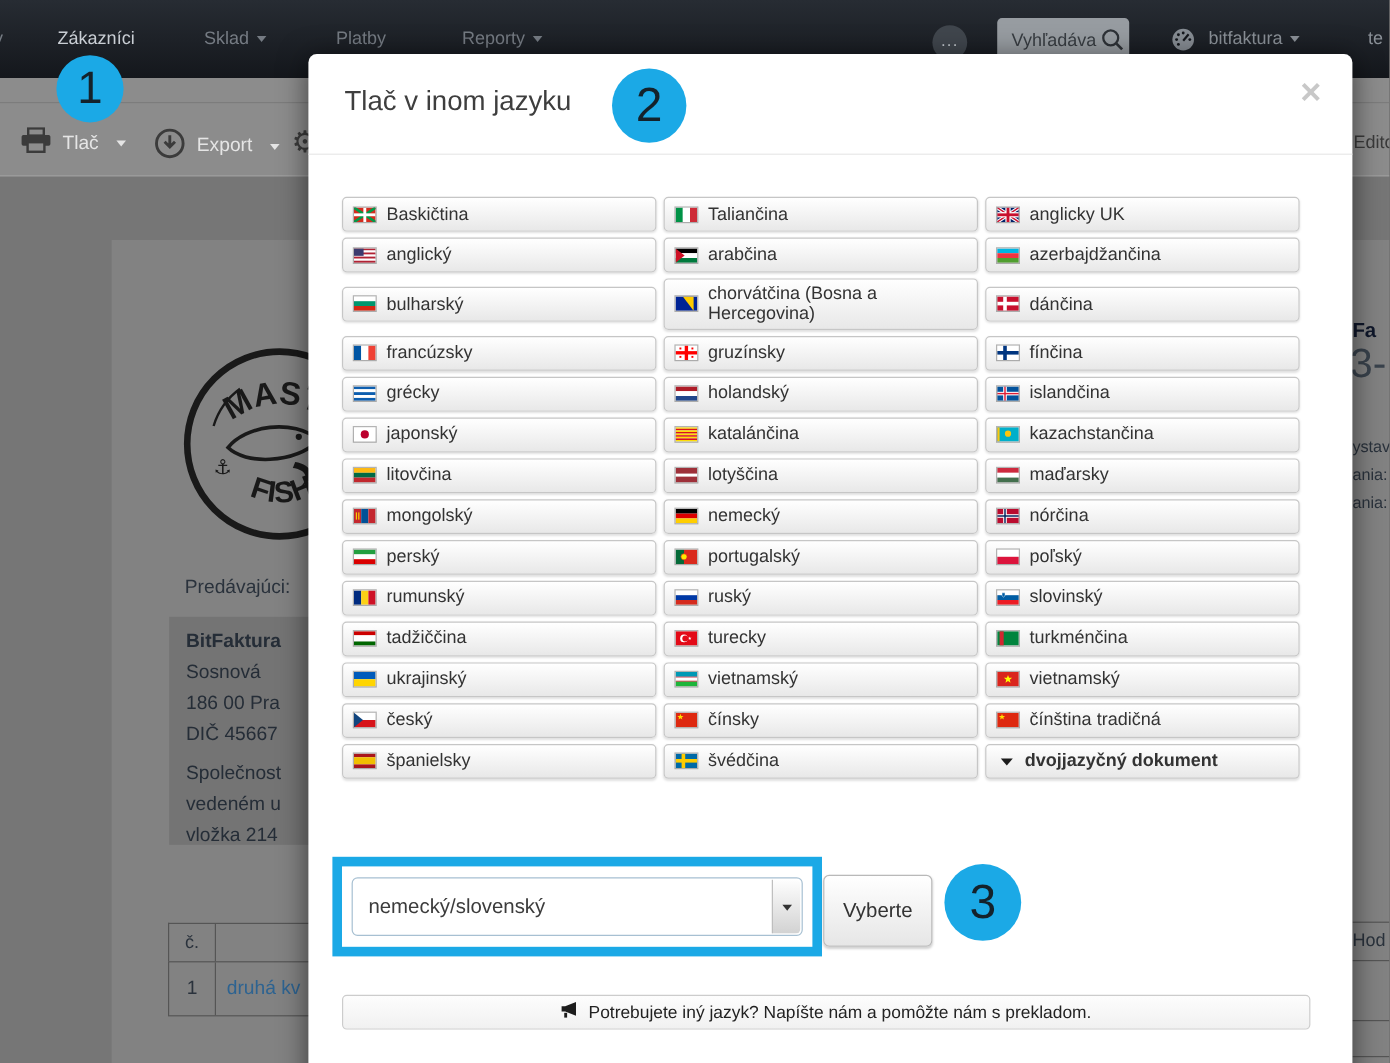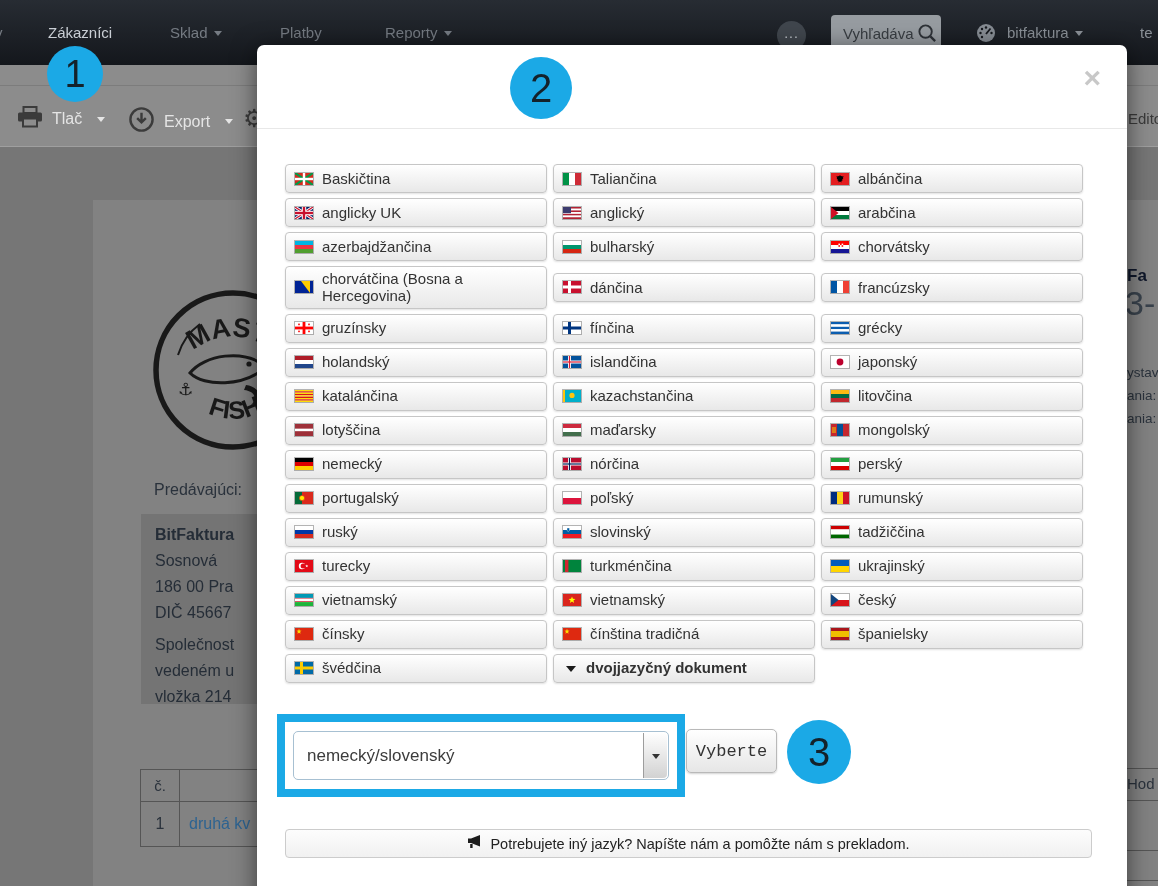--- a/index.html
+++ b/index.html
@@ -71,21 +71,21 @@
   .lang-label{line-height:1.15;}
   .flag{flex:0 0 auto;width:18px;height:12px;outline:1px solid rgba(0,0,0,.28);}
   .flag svg{display:block;}
   .caret-down{flex:0 0 auto;width:0;height:0;border:5px solid transparent;border-top:6px solid #1c1c1c;margin:6px 1px 0 3px;}
 
   .select-frame{position:absolute;left:20px;top:669px;width:408px;height:83px;border:8px solid #1ba9e6;box-sizing:border-box;display:flex;align-items:center;padding-left:8px;}
   .selectbox{position:relative;width:376px;height:49px;background:#fff;border:1px solid #a7c0d2;border-radius:5px;box-sizing:border-box;display:flex;align-items:center;font-size:17px;color:#3c3c3c;padding-left:13px;cursor:pointer;}
   .select-arrow-box{position:absolute;right:1px;top:1px;bottom:1px;width:23px;background:linear-gradient(#fefefe,#d2d2d2);border-left:1px solid #9d9d9d;border-radius:0 4px 4px 0;display:flex;align-items:center;justify-content:center;}
   .select-arrow{width:0;height:0;border:4px solid transparent;border-top:5px solid #333;margin-top:5px;}
 
-  .vyberte{position:absolute;left:429px;top:684px;width:91px;height:44px;border:1px solid #b9b9b9;border-radius:5px;background:linear-gradient(#ffffff,#e6e6e6);font-size:17px;color:#333;box-shadow:0 1px 2px rgba(0,0,0,.18);cursor:pointer;font-family:Liberation Mono, monospace;}
+  .vyberte{position:absolute;left:429px;top:684px;width:91px;height:60px;border:1px solid #b9b9b9;border-radius:5px;background:linear-gradient(#ffffff,#e6e6e6);font-size:17px;color:#333;box-shadow:0 1px 2px rgba(0,0,0,.18);cursor:pointer;font-family:Liberation Sans, sans-serif;}
 
   .footer-bar{position:absolute;left:28px;top:784px;width:807px;height:29px;border:1px solid #ccc;border-radius:4px;background:linear-gradient(#fdfdfd,#f1f1f1);display:flex;align-items:center;justify-content:center;gap:8px;font-size:14.5px;color:#222;cursor:pointer;box-sizing:border-box;}
 
   
   .annot{position:absolute;border-radius:50%;background:#1ba9e6;color:#14222b;display:flex;align-items:center;justify-content:center;z-index:20;}
   .c1{left:47px;top:46px;width:56px;height:56px;font-size:38px;}
   .c2{left:510px;top:57px;width:62px;height:62px;font-size:40px;}
   .c3{left:787px;top:720px;width:64px;height:64px;font-size:40px;}
 </style>
 </head>
@@ -185,20 +185,21 @@
           <circle cx="6" cy="6" r="1.2" fill="#14171c"></circle>
           <circle cx="10" cy="4.5" r="1.2" fill="#14171c"></circle>
           <circle cx="15.5" cy="10" r="1.2" fill="#14171c"></circle>
           <circle cx="6" cy="14" r="1.2" fill="#14171c"></circle>
         </svg></span>
     <span class="account"><span>bitfaktura</span><span class="caret"></span></span>
     <span class="user-frag">te</span>
   </nav>
 
   <div class="modal">
+    <div class="modal-title">Tlač v inom jazyku</div>
     <div class="modal-close">×</div>
     <div class="modal-sep"></div>
 
     <div class="lang-grid">
         <button class="lang-btn">
           <span class="flag">
             <svg width="18" height="12" viewBox="0 0 18 12">
               <rect x="0" y="0" width="18" height="12" fill="#D52B1E"></rect>
               <path d="M0,0 L18,12 M18,0 L0,12" stroke="#009B48" stroke-width="2.2"></path>
               <rect x="7.8" y="0" width="2.4" height="12" fill="#ffffff"></rect>
@@ -209,29 +210,20 @@
         </button>
         <button class="lang-btn">
           <span class="flag">
             <svg width="18" height="12" viewBox="0 0 18 12">
               <rect x="0" y="0" width="6" height="12" fill="#009246"></rect>
               <rect x="6" y="0" width="6" height="12" fill="#ffffff"></rect>
               <rect x="12" y="0" width="6" height="12" fill="#ce2b37"></rect>
             </svg>
           </span>
           <span class="lang-label">Taliančina</span>
-        </button>
-        <button class="lang-btn">
-          <span class="flag">
-            <svg width="18" height="12" viewBox="0 0 18 12">
-              <rect x="0" y="0" width="18" height="12" fill="#E41E20"></rect>
-              <path d="M9,2.2 C7.6,3.4 6,3.2 5,3.8 C6.4,4.4 6.4,5 5.6,5.8 C6.8,6 7,6.6 6.2,7.6 C7.4,7.6 8,8.2 7.4,9.4 L9,8.6 L10.6,9.4 C10,8.2 10.6,7.6 11.8,7.6 C11,6.6 11.2,6 12.4,5.8 C11.6,5 11.6,4.4 13,3.8 C12,3.2 10.4,3.4 9,2.2 Z" fill="#000000"></path>
-            </svg>
-          </span>
-          <span class="lang-label">albánčina</span>
         </button>
         <button class="lang-btn">
           <span class="flag">
             <svg width="18" height="12" viewBox="0 0 18 12">
               <rect x="0" y="0" width="18" height="12" fill="#012169"></rect>
               <path d="M0,0 L18,12 M18,0 L0,12" stroke="#ffffff" stroke-width="3"></path>
               <path d="M0,0 L18,12 M18,0 L0,12" stroke="#C8102E" stroke-width="1.2"></path>
               <rect x="6.8" y="0" width="4.4" height="12" fill="#ffffff"></rect>
               <rect x="0" y="3.8" width="18" height="4.4" fill="#ffffff"></rect>
               <rect x="7.8" y="0" width="2.4" height="12" fill="#C8102E"></rect>
@@ -278,38 +270,20 @@
         </button>
         <button class="lang-btn">
           <span class="flag">
             <svg width="18" height="12" viewBox="0 0 18 12">
               <rect x="0" y="0" width="18" height="4" fill="#ffffff"></rect>
               <rect x="0" y="4" width="18" height="4" fill="#00966e"></rect>
               <rect x="0" y="8" width="18" height="4" fill="#d62612"></rect>
             </svg>
           </span>
           <span class="lang-label">bulharský</span>
-        </button>
-        <button class="lang-btn">
-          <span class="flag">
-            <svg width="18" height="12" viewBox="0 0 18 12">
-              <rect x="0" y="0" width="18" height="4" fill="#FF0000"></rect>
-              <rect x="0" y="4" width="18" height="4" fill="#ffffff"></rect>
-              <rect x="0" y="8" width="18" height="4" fill="#171796"></rect>
-              <rect x="5.8" y="2.6" width="1.6" height="1.6" fill="#FF0000"></rect>
-              <rect x="7.4" y="2.6" width="1.6" height="1.6" fill="#ffffff"></rect>
-              <rect x="9" y="2.6" width="1.6" height="1.6" fill="#FF0000"></rect>
-              <rect x="10.600000000000001" y="2.6" width="1.6" height="1.6" fill="#ffffff"></rect>
-              <rect x="5.8" y="4.2" width="1.6" height="1.6" fill="#ffffff"></rect>
-              <rect x="7.4" y="4.2" width="1.6" height="1.6" fill="#FF0000"></rect>
-              <rect x="9" y="4.2" width="1.6" height="1.6" fill="#ffffff"></rect>
-              <rect x="10.600000000000001" y="4.2" width="1.6" height="1.6" fill="#FF0000"></rect>
-            </svg>
-          </span>
-          <span class="lang-label">chorvátsky</span>
         </button>
         <button class="lang-btn">
           <span class="flag">
             <svg width="18" height="12" viewBox="0 0 18 12">
               <rect x="0" y="0" width="18" height="12" fill="#002395"></rect>
               <polygon points="6,0 15,0 15,12" fill="#FECB00"></polygon>
             </svg>
           </span>
           <span class="lang-label">chorvátčina (Bosna a Hercegovina)</span>
         </button>

